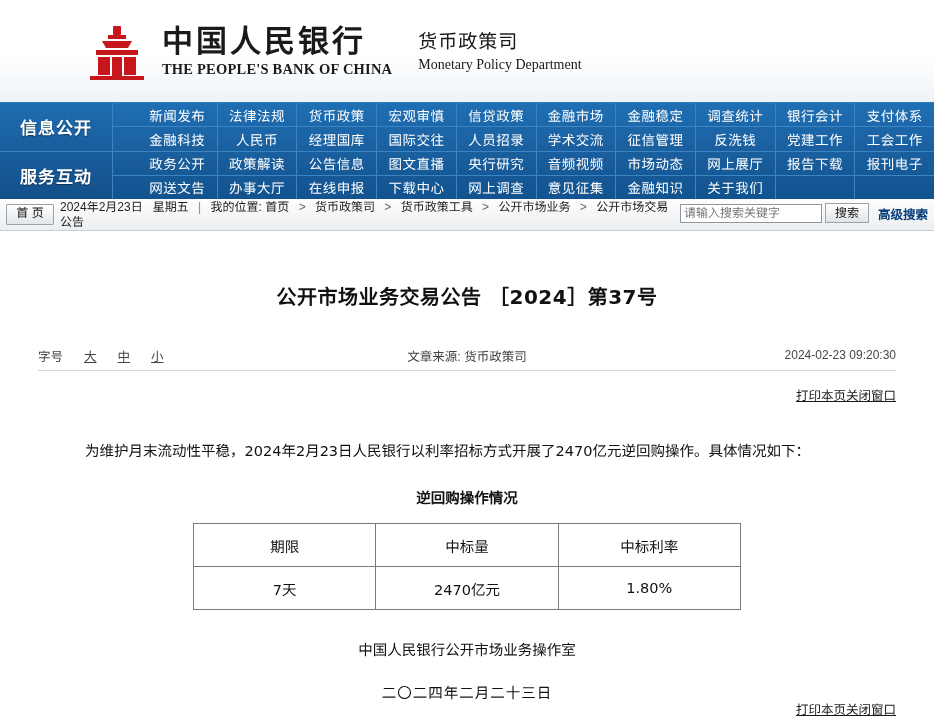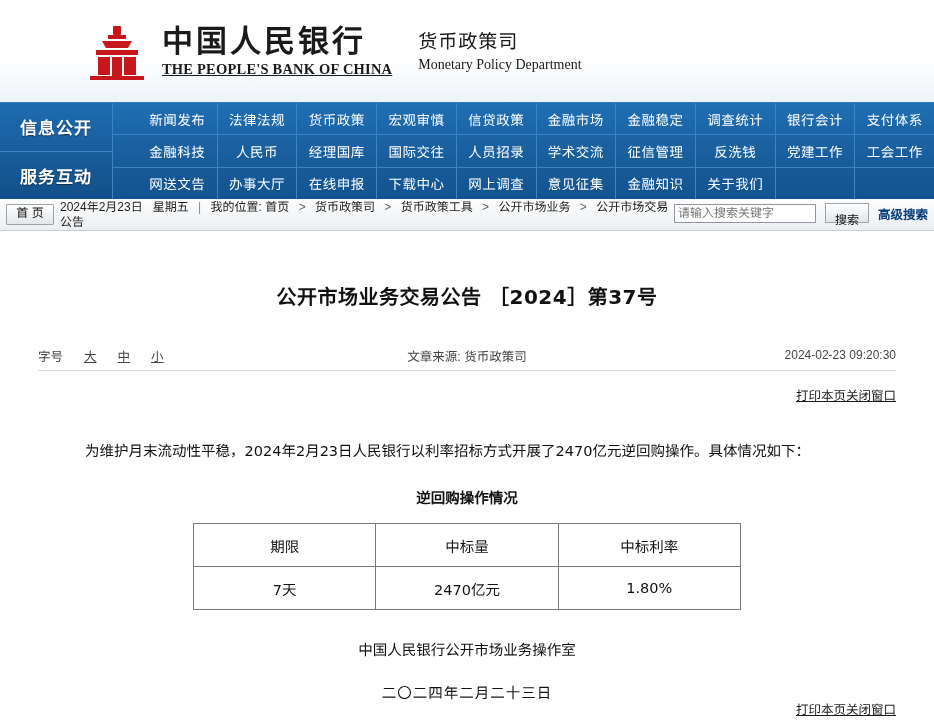--- a/index.html
+++ b/index.html
@@ -54,21 +54,20 @@
     letter-spacing: 3px;
     line-height: 1.15;
   }
   .bank-en {
     font-family: "Liberation Serif", serif;
     font-size: 14.5px;
     font-weight: bold;
     color: #1a1a1a;
     letter-spacing: 0.2px;
     margin-top: 2px;
-    text-decoration: underline;
   }
   .dept {
     display: flex;
     flex-direction: column;
     justify-content: center;
     padding-left: 4px;
   }
   .dept-cn {
     font-family: "DejaVu Sans", "Liberation Sans", sans-serif;
     font-size: 19px;
@@ -189,30 +188,30 @@
     height: 19px;
     border: 1px solid #8d969e;
     font-size: 12px;
     padding: 0 3px;
     box-sizing: border-box;
     color: #333;
     font-family: "DejaVu Sans", "Liberation Sans", sans-serif;
     background: #fff;
   }
   .search-btn {
-    margin-left: 9px;
+    margin-left: 3px;
     width: 44px;
     height: 20px;
     font-size: 12px;
     border: 1px solid #9aa3ab;
     background: linear-gradient(to bottom,#ffffff,#e0e4e8);
     cursor: pointer;
     font-family: Liberation Serif, serif;
     color: #111;
-    padding: 7px;
+    padding: 0;
     line-height: 18px;
   }
   .adv-search {
     margin-left: 9px;
     font-size: 12.5px;
     color: #0b3f7a;
     font-weight: bold;
     cursor: pointer;
     white-space: nowrap;
   }
@@ -381,20 +380,32 @@
       <div class="nav-item">金融科技</div>
       <div class="nav-item">人民币</div>
       <div class="nav-item">经理国库</div>
       <div class="nav-item">国际交往</div>
       <div class="nav-item">人员招录</div>
       <div class="nav-item">学术交流</div>
       <div class="nav-item">征信管理</div>
       <div class="nav-item">反洗钱</div>
       <div class="nav-item">党建工作</div>
       <div class="nav-item">工会工作</div>
+    </div>
+    <div class="nav-row">
+      <div class="nav-item">政务公开</div>
+      <div class="nav-item">政策解读</div>
+      <div class="nav-item">公告信息</div>
+      <div class="nav-item">图文直播</div>
+      <div class="nav-item">央行研究</div>
+      <div class="nav-item">音频视频</div>
+      <div class="nav-item">市场动态</div>
+      <div class="nav-item">网上展厅</div>
+      <div class="nav-item">报告下载</div>
+      <div class="nav-item">报刊电子</div>
     </div>
     <div class="nav-row">
       <div class="nav-item">网送文告</div>
       <div class="nav-item">办事大厅</div>
       <div class="nav-item">在线申报</div>
       <div class="nav-item">下载中心</div>
       <div class="nav-item">网上调查</div>
       <div class="nav-item">意见征集</div>
       <div class="nav-item">金融知识</div>
       <div class="nav-item">关于我们</div>

